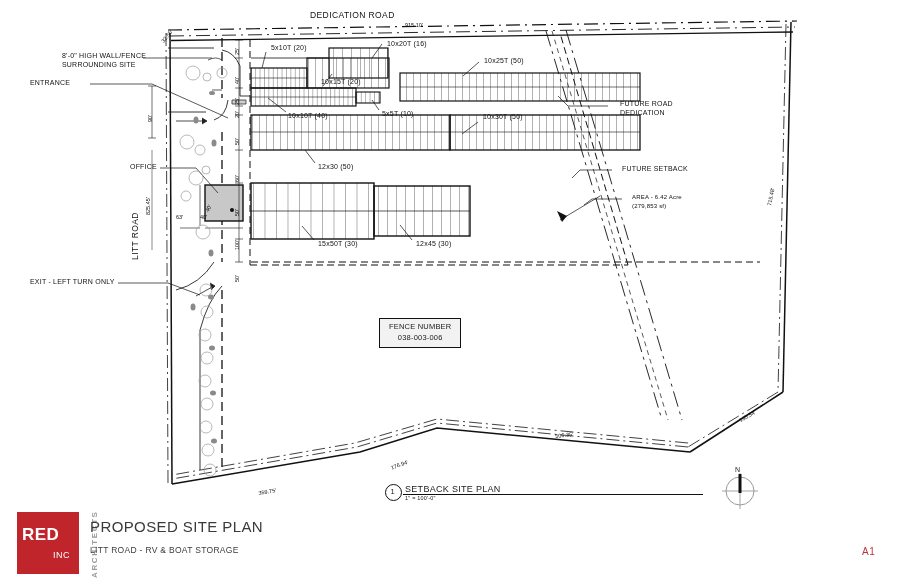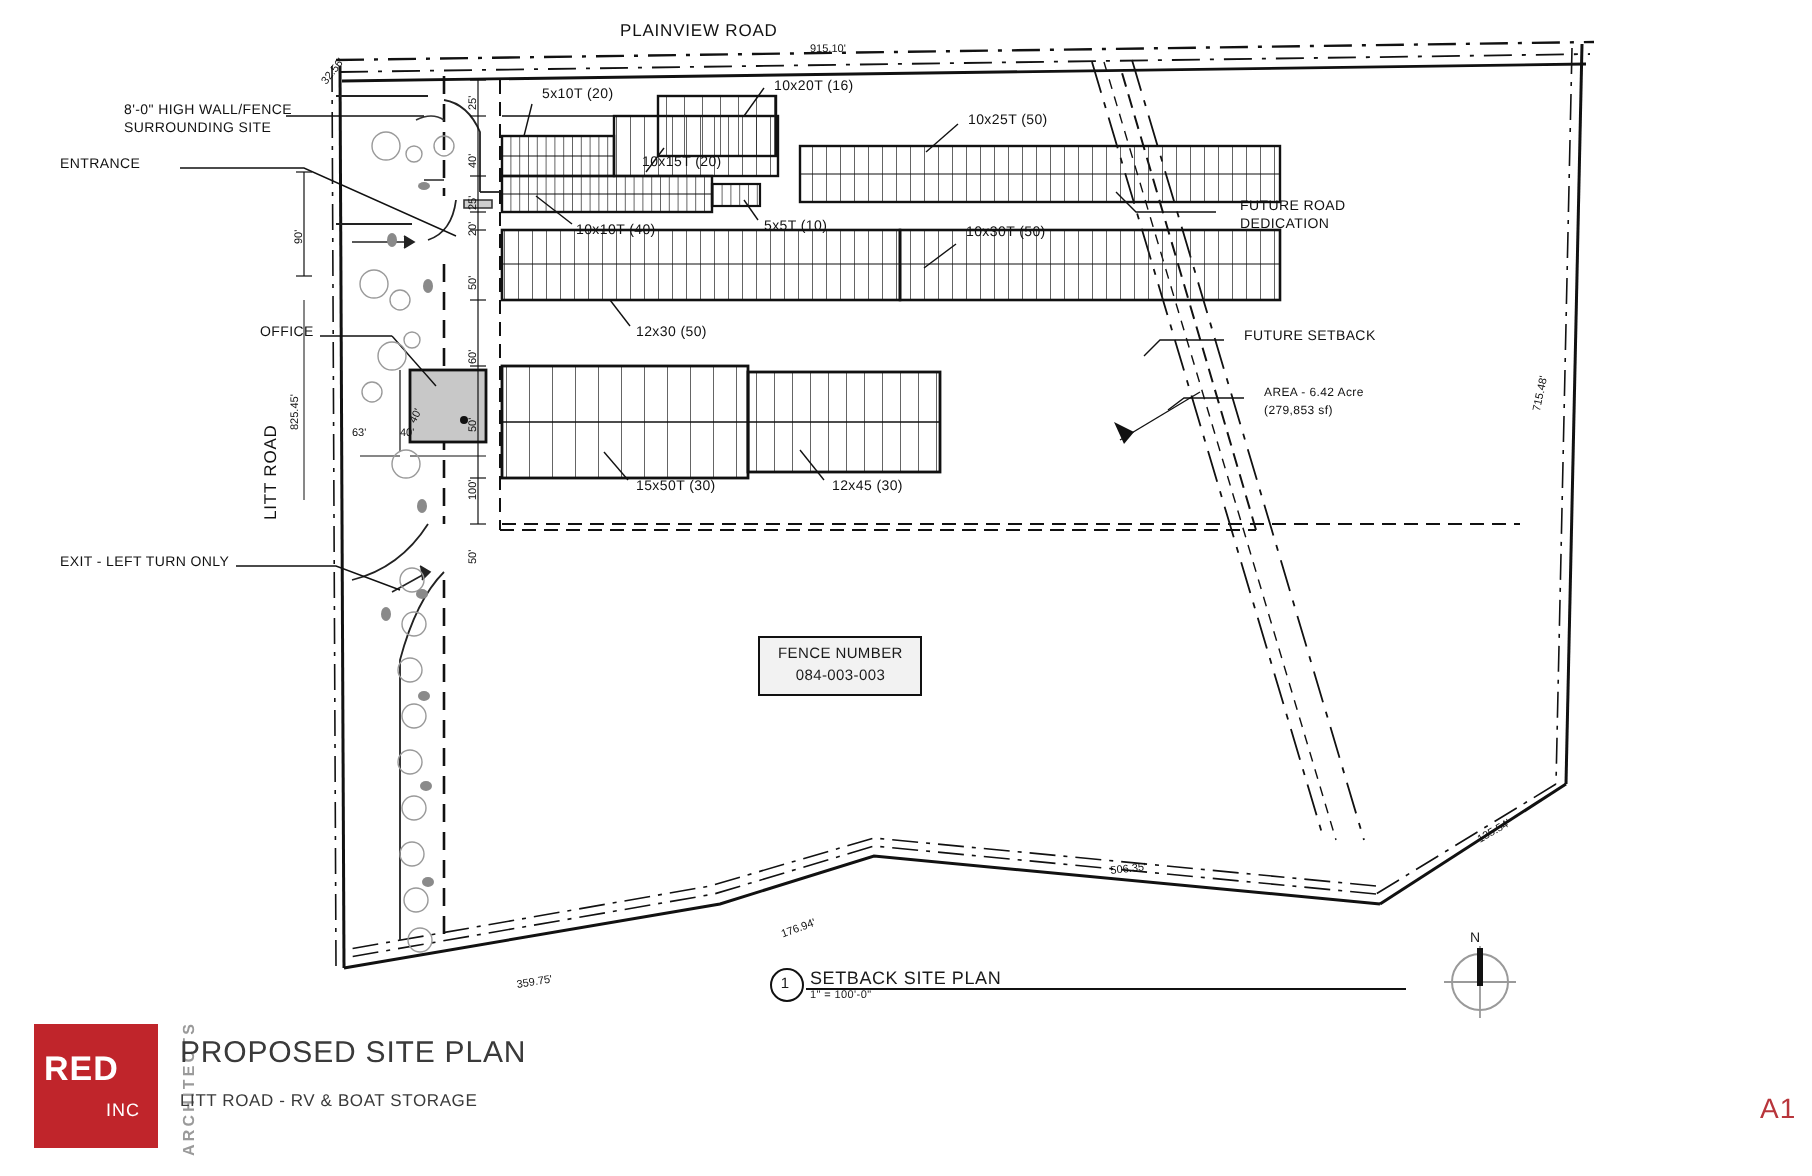--- a/index.html
+++ b/index.html
@@ -13,21 +13,21 @@
   .rotneg{transform-origin:0 0;}
   svg{position:absolute;top:0;left:0;}
   
   #titleblock{position:absolute;left:0;top:500px;width:906px;height:88px;}
   .logo-sq{position:absolute;left:17px;top:512px;width:62px;height:62px;background:#c0252b;}
   .logo-red{position:absolute;left:22px;top:525px;font-size:17px;font-weight:bold;color:#fff;letter-spacing:.5px;font-family:"Liberation Sans",sans-serif;}
   .logo-inc{position:absolute;left:53px;top:550px;font-size:9px;font-weight:normal;color:#fff;letter-spacing:.5px;}
   .logo-arch{position:absolute;left:84px;top:512px;font-size:8px;letter-spacing:1.6px;color:#9a9a9a;font-weight:bold;}
   .tb-title{position:absolute;left:90px;top:518px;font-size:15px;letter-spacing:.4px;color:#3a3a3a;}
   .tb-sub{position:absolute;left:90px;top:545px;font-size:8.5px;letter-spacing:.3px;color:#3a3a3a;}
-  .sheetno{position:absolute;left:880px;top:546px;font-size:14px;color:#b8353b;letter-spacing:.5px;}
+  .sheetno{position:absolute;left:862px;top:546px;font-size:10px;color:#b8353b;letter-spacing:.5px;}
   
   .pt-circle{position:absolute;left:385px;top:484px;width:15px;height:15px;border:1px solid #111;border-radius:50%;}
   .pt-num{position:absolute;left:385px;top:484px;width:15px;height:15px;line-height:15px;text-align:center;font-size:7.5px;}
   .pt-name{position:absolute;left:405px;top:484px;font-size:9px;letter-spacing:.3px;}
   .pt-scale{position:absolute;left:405px;top:495px;font-size:5.5px;letter-spacing:.2px;}
   .pt-rule{position:absolute;left:403px;top:494px;width:300px;height:1px;background:#111;}
   
   .n-label{position:absolute;left:735px;top:466px;font-size:7px;}
   
   .parcel{position:absolute;left:379px;top:318px;border:1px solid #111;background:#f2f2f2;
@@ -272,21 +272,21 @@
   <g>
     <circle cx="740" cy="491" r="14" fill="none" stroke="#9a9a9a" stroke-width="1"></circle>
     <line x1="740" y1="473" x2="740" y2="509" stroke="#9a9a9a" stroke-width="0.9"></line>
     <line x1="722" y1="491" x2="758" y2="491" stroke="#9a9a9a" stroke-width="0.9"></line>
     <rect x="738.5" y="474" width="3" height="19" fill="#111"></rect>
   </g>
 
   <line x1="0" y1="500" x2="906" y2="500" stroke="#ffffff" stroke-width="0"></line>
 </svg>
 
-<div class="lbl" style="left:310px;top:10px;font-size:8.5px;letter-spacing:.4px;">PLAINVIEW ROAD</div>
+<div class="lbl" style="left:310px;top:10px;font-size:8.5px;letter-spacing:.4px;">DEDICATION ROAD</div>
 <div class="lbl rot90" style="left:130px;top:260px;font-size:8.5px;letter-spacing:.4px;">LITT ROAD</div>
 
 <div class="lbl" style="left:62px;top:52px;">8'-0" HIGH WALL/FENCE</div>
 <div class="lbl" style="left:62px;top:61px;">SURROUNDING SITE</div>
 <div class="lbl" style="left:30px;top:79px;">ENTRANCE</div>
 <div class="lbl" style="left:130px;top:163px;">OFFICE</div>
 <div class="lbl" style="left:30px;top:278px;">EXIT - LEFT TURN ONLY</div>
 <div class="lbl" style="left:620px;top:100px;">FUTURE ROAD</div>
 <div class="lbl" style="left:620px;top:109px;">DEDICATION</div>
 <div class="lbl" style="left:622px;top:165px;">FUTURE SETBACK</div>
@@ -322,21 +322,21 @@
 <div class="lbl-dim abs rot90" style="left:234px;top:216px;">50'</div>
 <div class="lbl-dim abs rot90" style="left:234px;top:250px;">100'</div>
 <div class="lbl-dim abs rot90" style="left:234px;top:282px;">50'</div>
 <div class="lbl-dim abs rot90" style="left:147px;top:122px;">90'</div>
 <div class="lbl-dim abs" style="left:200px;top:214px;">40'</div>
 <div class="lbl-dim abs rotneg" style="left:204px;top:210px;transform:rotate(-62deg);transform-origin:0 0;">40'</div>
 <div class="lbl-dim abs" style="left:176px;top:214px;">63'</div>
 
 <div class="parcel">
   <div>FENCE NUMBER</div>
-  <div>084-003-003</div>
+  <div>038-003-006</div>
 </div>
 
 <div class="pt-circle"></div>
 <div class="pt-num">1</div>
 <div class="pt-name">SETBACK SITE PLAN</div>
 <div class="pt-rule"></div>
 <div class="pt-scale">1" = 100'-0"</div>
 <div class="n-label">N</div>
 
 <div id="titleblock"></div>

